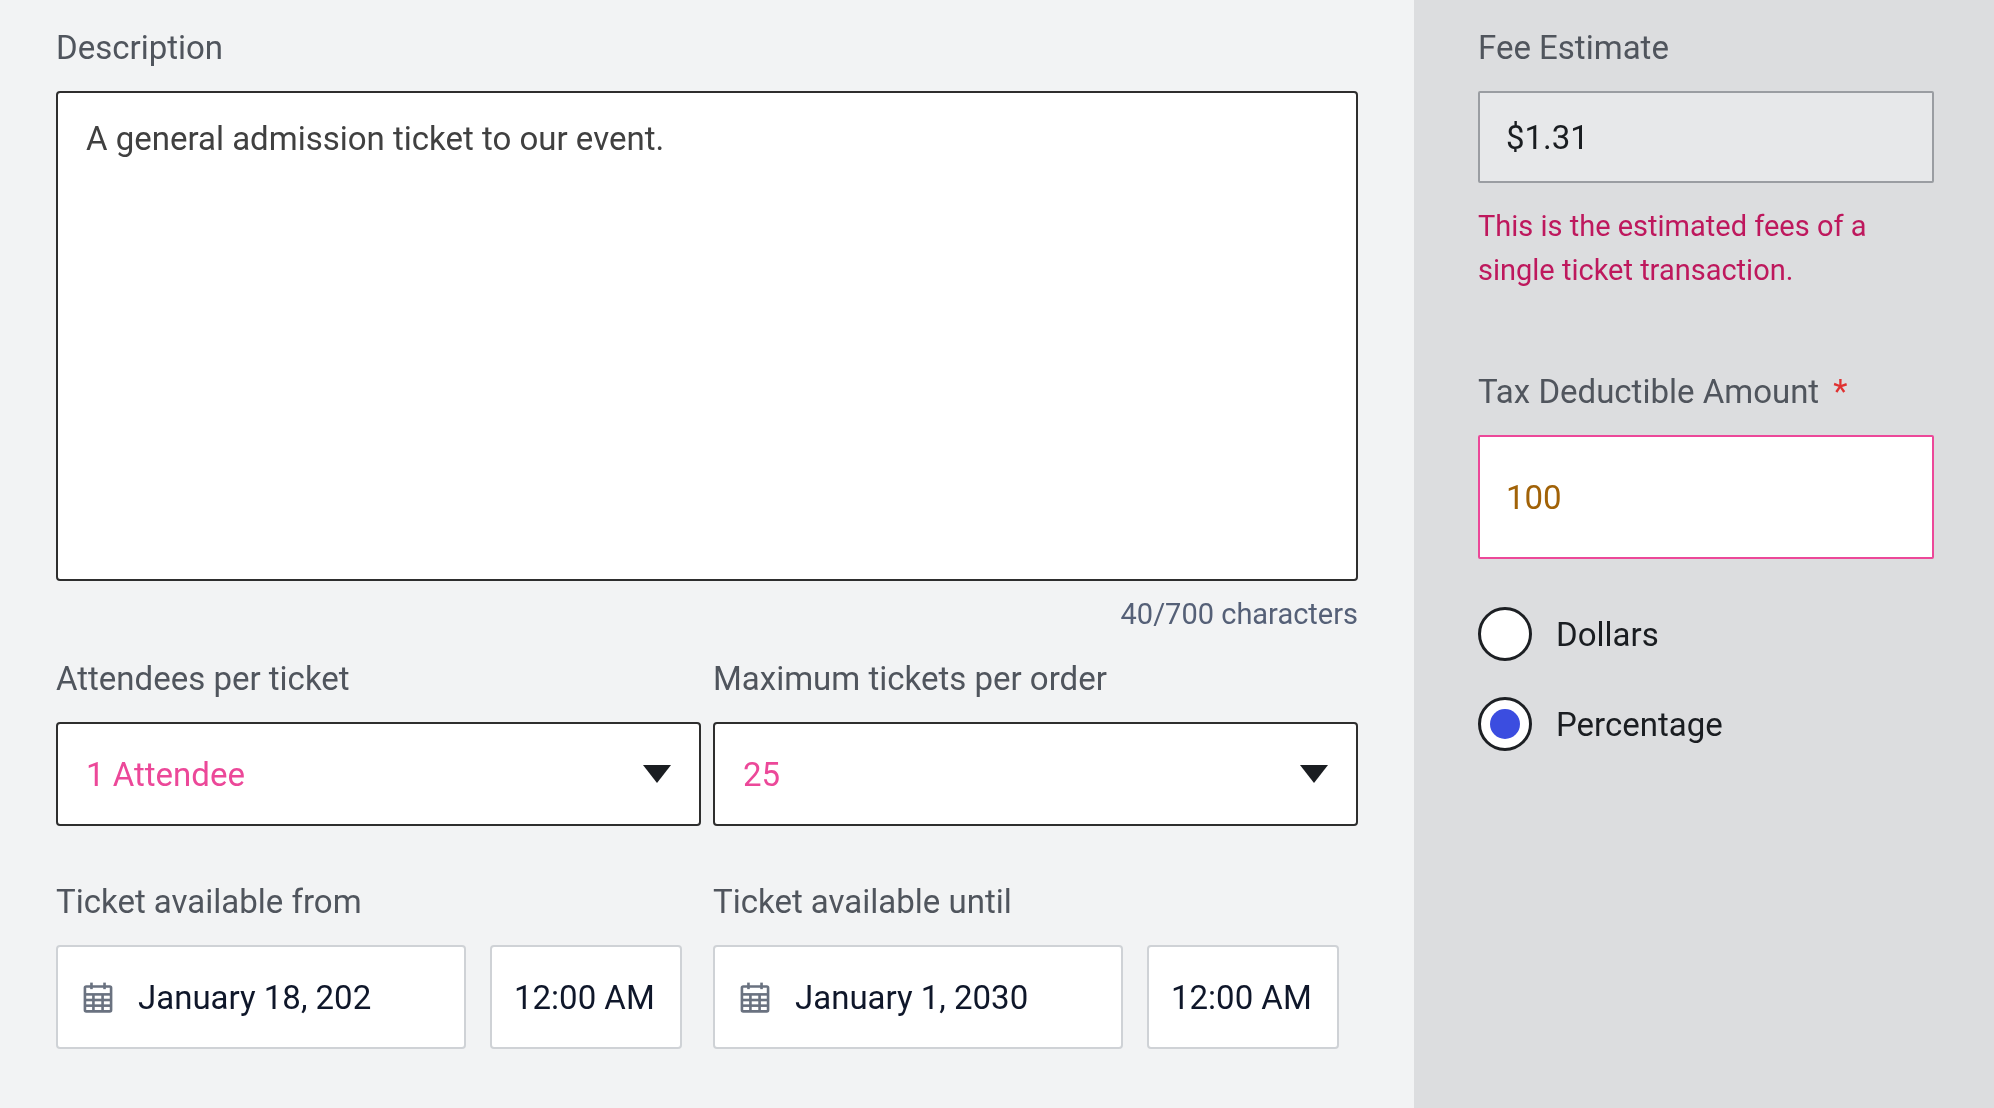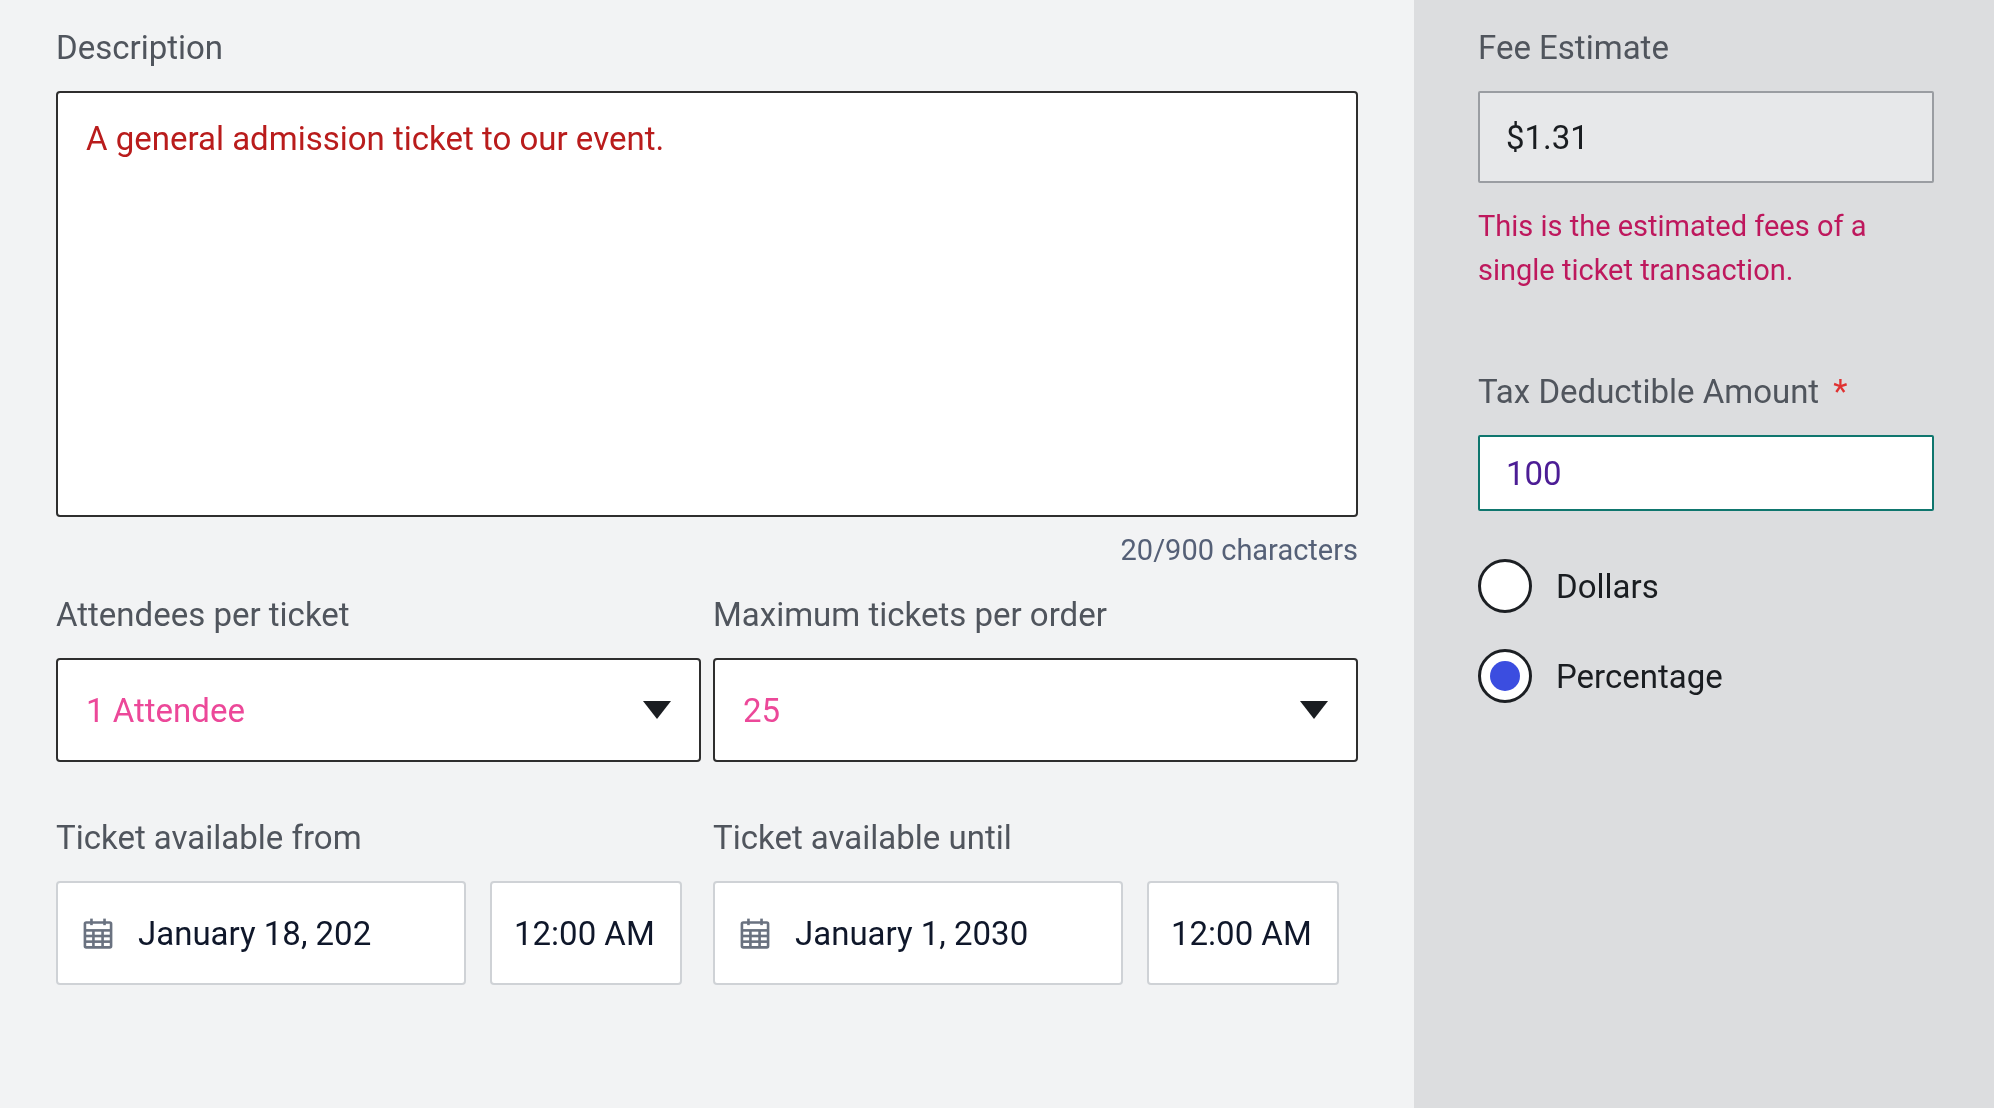--- a/index.html
+++ b/index.html
@@ -41,29 +41,29 @@
     color: #be185d;
     line-height: 1.5;
     margin-top: 22px;
   }
   .required-star {
     color: #e03131;
     margin-left: 6px;
   }
   .textarea {
     width: 100%;
-    height: 426px;
+    height: 490px;
     border: 2px solid #2e2e2e;
     border-radius: 4px;
     background: #fff;
     padding: 24px 28px;
     font-size: 33px;
     font-family: inherit;
     resize: none;
-    color: #b91c1c;
+    color: #404040;
     line-height: 1.35;
   }
   .char-count {
     text-align: right;
     font-size: 29px;
     color: #556077;
     margin-top: 12px;
   }
   .row {
     display: flex;
@@ -145,28 +145,28 @@
     background: #e7e8ea;
     padding: 0 26px;
     font-size: 33px;
     color: #1a1d21;
     display: flex;
     align-items: center;
     border-radius: 2px;
   }
   .tax-input {
     width: 100%;
-    height: 76px;
-    border: 2px solid #0f766e;
+    height: 124px;
+    border: 2px solid #ec4899;
     border-radius: 2px;
     background: #fff;
     padding: 0 26px;
     font-size: 33px;
     font-family: inherit;
-    color: #4c1d95;
+    color: #a16207;
   }
   .radio-row {
     display: flex;
     align-items: center;
     gap: 24px;
     margin-top: 36px;
     cursor: pointer;
   }
   .radio-outer {
     width: 54px;
@@ -194,21 +194,21 @@
   .section-gap-xl { margin-top: 80px; }
 </style>
 </head>
 <body>
 
 <div class="page">
   <div class="main-col">
 
     <div class="label">Description</div>
     <textarea class="textarea" style="">A general admission ticket to our event.</textarea>
-    <div class="char-count">20/900 characters</div>
+    <div class="char-count">40/700 characters</div>
 
     <div class="row section-gap">
       <div class="col">
         <div class="label">Attendees per ticket</div>
         <div class="select-wrap">
           <button class="select-box">1 Attendee</button>
           <span class="caret"></span>
         </div>
       </div>
       <div class="col">

